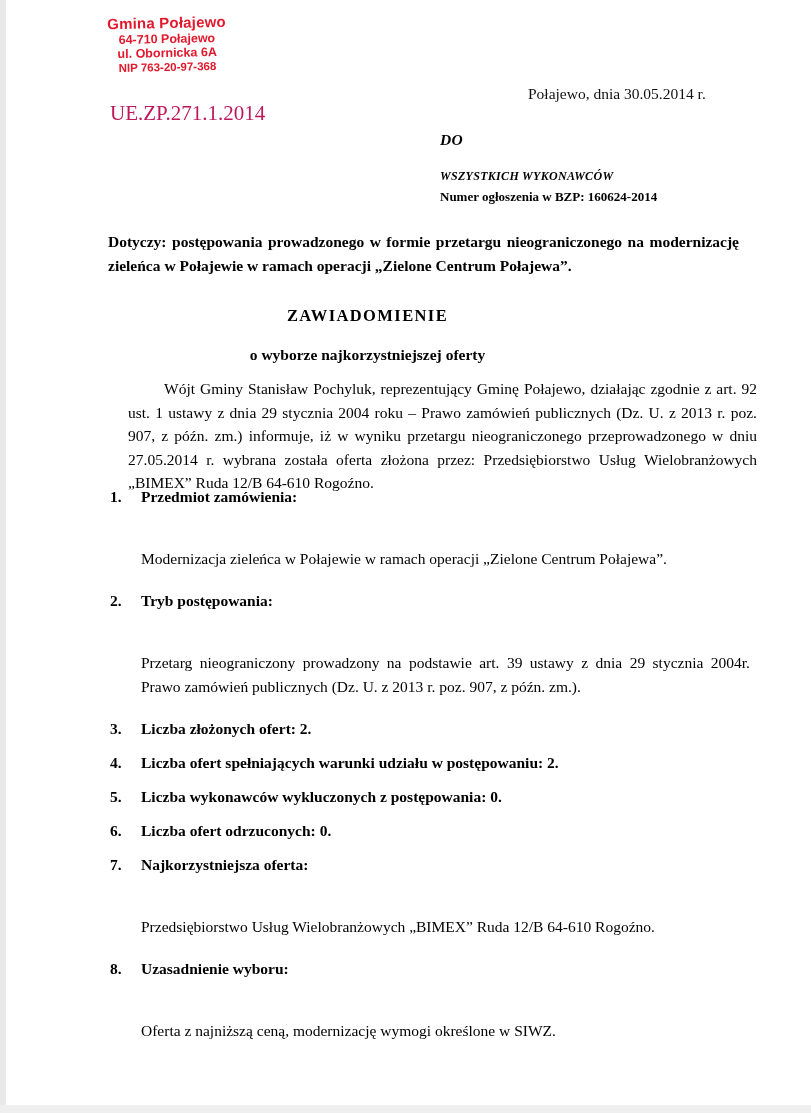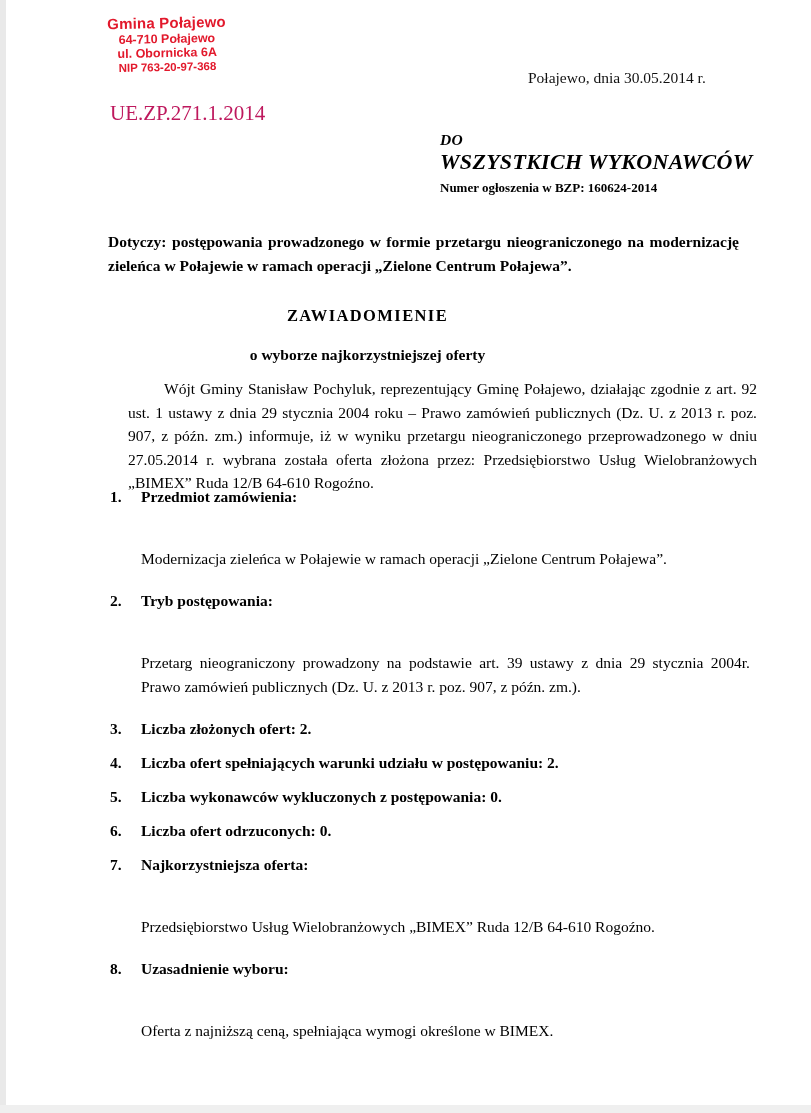--- a/index.html
+++ b/index.html
@@ -53,21 +53,21 @@
   }
   .stamp .l1 { font-size: 15px; letter-spacing: 0.2px; }
   .stamp .l2 { font-size: 12.5px; }
   .stamp .l3 { font-size: 12.5px; }
   .stamp .l4 { font-size: 11.5px; }
 
   
   .place-date {
     position: absolute;
     left: 528px;
-    top: 69px;
+    top: 85px;
     font-size: 15.5px;
     color: #111;
   }
   .ref-no {
     position: absolute;
     left: 110px;
     top: 101px;
     font-size: 21px;
     color: #be185d;
   }
@@ -80,22 +80,22 @@
   }
   .addressee .a1 {
     font-style: italic;
     font-weight: bold;
     font-size: 15.5px;
     letter-spacing: 0.3px;
   }
   .addressee .a2 {
     font-style: italic;
     font-weight: bold;
-    font-size: 22px;
-    margin-top: 0;
+    font-size: 12px;
+    margin-top: 20px;
     letter-spacing: 0.3px;
   }
   .addressee .a3 {
     font-weight: bold;
     font-size: 13px;
     margin-top: 5px;
   }
 
   .dotyczy {
     position: absolute;
@@ -265,19 +265,19 @@
         <div class="item-body">Przedsiębiorstwo Usług Wielobranżowych „BIMEX” Ruda 12/B 64-610 Rogoźno.</div>
       </div>
       <div class="gap-a"></div>
 
       <div class="item">
         <div class="item-head">
           <span class="item-num">8.</span>
           <span>Uzasadnienie wyboru:</span>
         </div>
         <div class="gap-a"></div>
-        <div class="item-body">Oferta z najniższą ceną, spełniająca wymogi określone w BIMEX.</div>
+        <div class="item-body">Oferta z najniższą ceną, modernizację wymogi określone w SIWZ.</div>
       </div>
 
     </div>
 
   </div>
 </div>
 
 </body></html>

